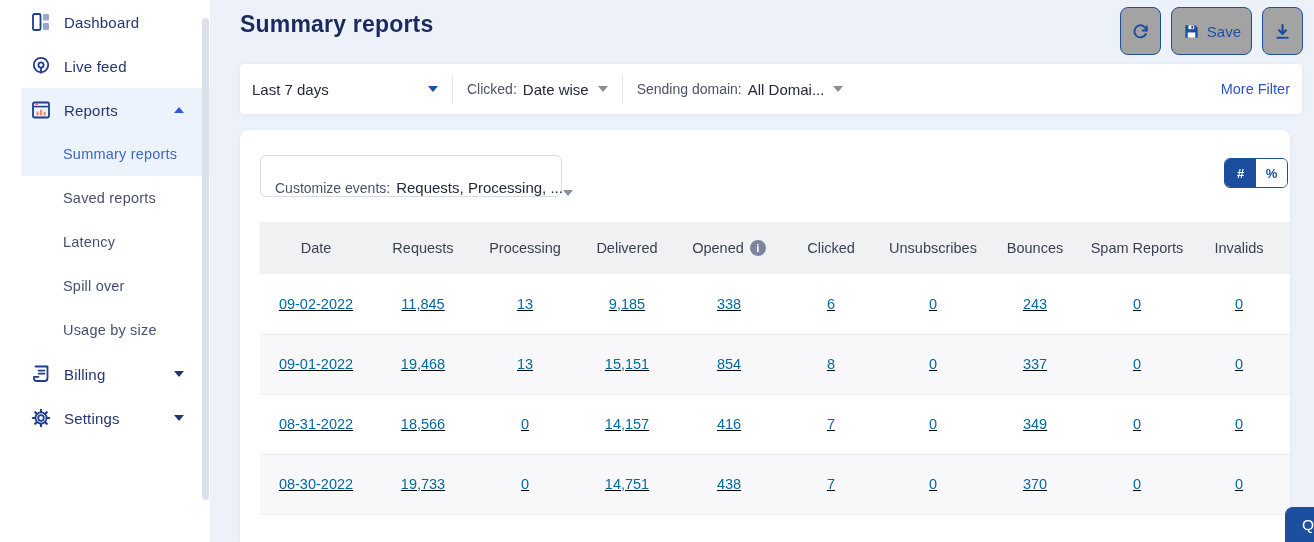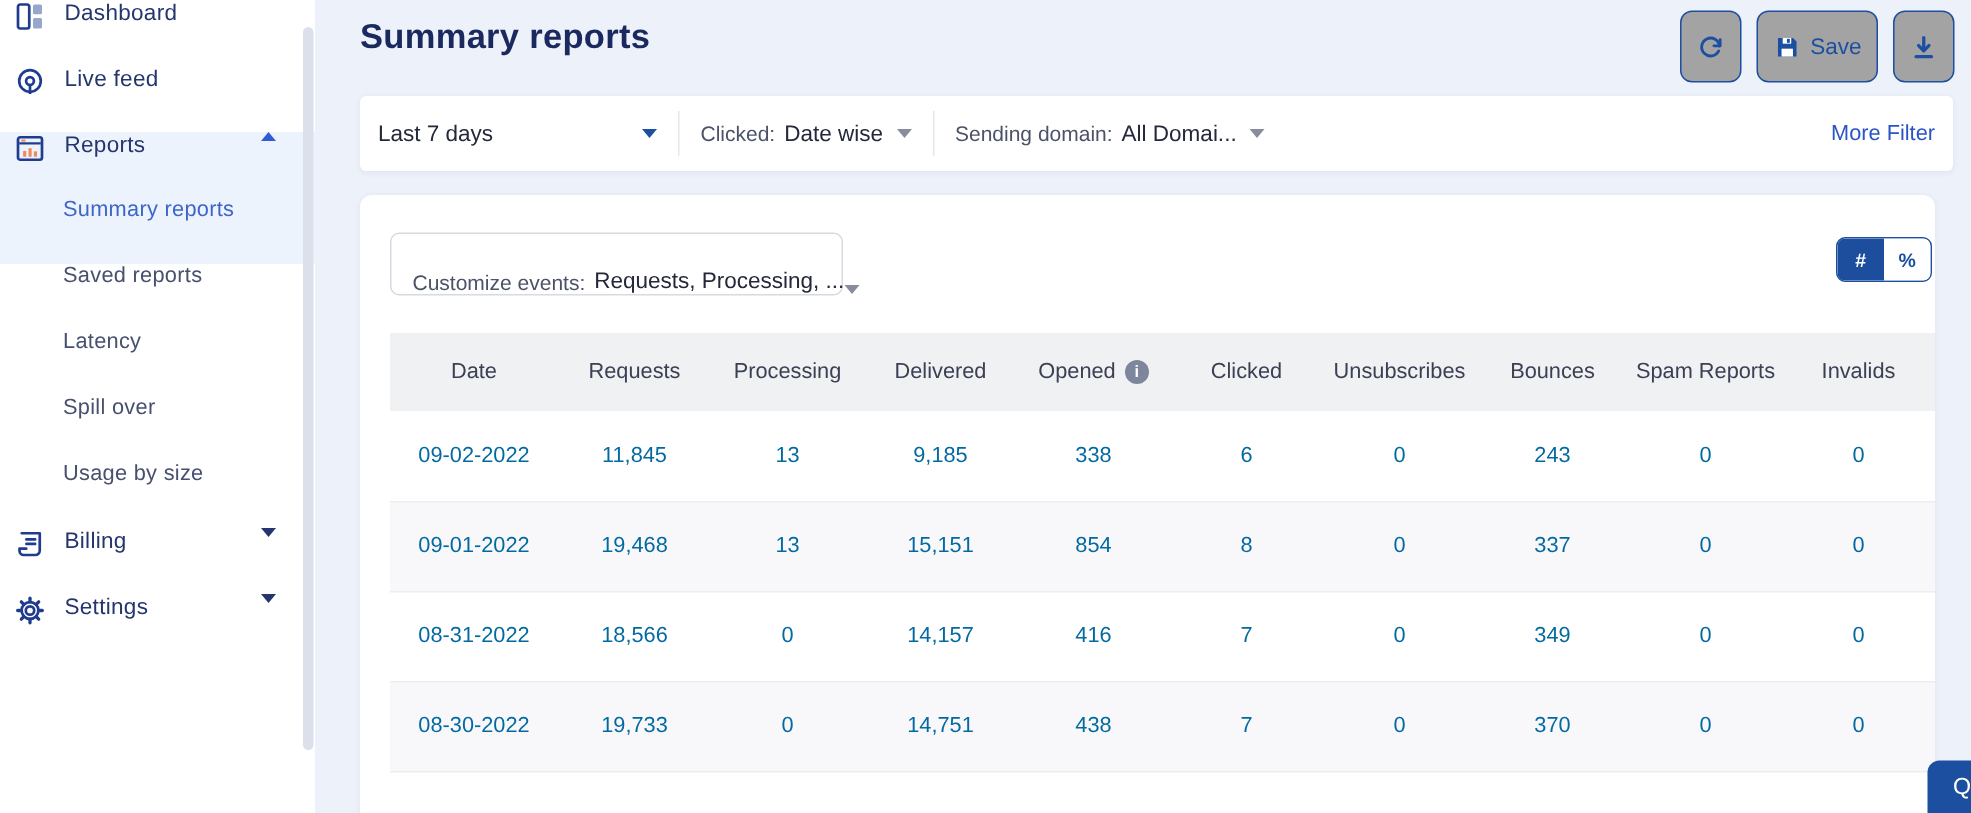--- a/index.html
+++ b/index.html
@@ -1,21 +1,21 @@
 <!DOCTYPE html>
 <html><head>
 <meta charset="utf-8">
 <style>
   * { margin:0; padding:0; box-sizing:border-box; }
   html,body { width:1314px; height:542px; overflow:hidden;
     font-family:"Liberation Sans", sans-serif; background:#edf1f9; }
 
   
   #sidebar { position:absolute; left:0; top:0; width:210px; height:542px; background:#ffffff; }
-  .sb-item { display:flex; align-items:flex-start; height:44px; padding-left:9px; cursor:pointer; }
+  .sb-item { display:flex; align-items:center; height:44px; padding-left:9px; cursor:pointer;margin-left:21px; }
   .sb-item.sub { padding-left:42px; }
   .sb-item.hl { background:#edf3fd; }
   .sb-icon { width:22px; height:22px; margin-right:12px; flex:0 0 22px; display:inline-block; }
   .sb-icon svg { width:22px; height:22px; display:block; }
   .sb-label { font-size:15px; color:#24356f; font-weight:500; letter-spacing:.2px; }
   .sb-item.sub .sb-label { font-size:14.5px; color:#47506e; font-weight:400; }
   .sb-item.sel .sb-label { color:#3e66c9; }
   .sb-caret { margin-left:auto; margin-right:26px; }
   .caret-down { width:0; height:0; border-left:5px solid transparent; border-right:5px solid transparent; border-top:6px solid #24356f; }
   .caret-up { width:0; height:0; border-left:5px solid transparent; border-right:5px solid transparent; border-bottom:6px solid #2f5bd7; }
@@ -47,21 +47,21 @@
   .customize { position:absolute; left:20px; top:25px; width:302px; height:42px; border:1px solid #d7dae2; border-radius:6px;
     display:flex; align-items:flex-end; padding:0 14px; cursor:pointer; background:#fff; }
   .customize .f-caret-gray { margin-left:auto; }
 
   .toggle { position:absolute; right:2px; top:28px; height:30px; display:flex; border:1.5px solid #1d4fa1; border-radius:6px; overflow:hidden; }
   .toggle-seg { width:31px; display:flex; align-items:center; justify-content:center; font-size:13px; font-weight:bold; cursor:pointer; }
   .toggle-seg.on { background:#1d4e9e; color:#fff; }
   .toggle-seg.off { background:#fff; color:#1d4fa1; }
 
   .table-wrap { position:absolute; left:20px; top:92px; width:1030px; }
-  table { width:100%; border-collapse:collapse; table-layout:fixed; }
+  table { width:100%; border-collapse:collapse; table-layout:fixed;text-decoration:underline; }
   thead th { height:52px; background:#f0f1f3; color:#3b4054; font-size:14.5px; font-weight:500; text-align:center; }
   tbody td { height:60px; text-align:center; color:#0369a1; font-size:14.5px; }
   tbody tr { border-bottom:1px solid #ecedf0; }
   tbody tr:nth-child(even) { background:#f8f8fa; }
   .th-inner { display:inline-flex; align-items:center; gap:6px; }
   .info-icon { width:16px; height:16px; border-radius:50%; background:#7e869e; color:#fff; font-size:11px; font-weight:bold;
     display:inline-flex; align-items:center; justify-content:center; font-style:normal; cursor:pointer; }
 
   .chat { position:absolute; left:1075px; top:507px; width:239px; height:35px; background:#1c4f9f; color:#fff;
     border-radius:8px 0 0 0; display:flex; align-items:center; padding-left:17px; font-size:15.5px; cursor:pointer; }

